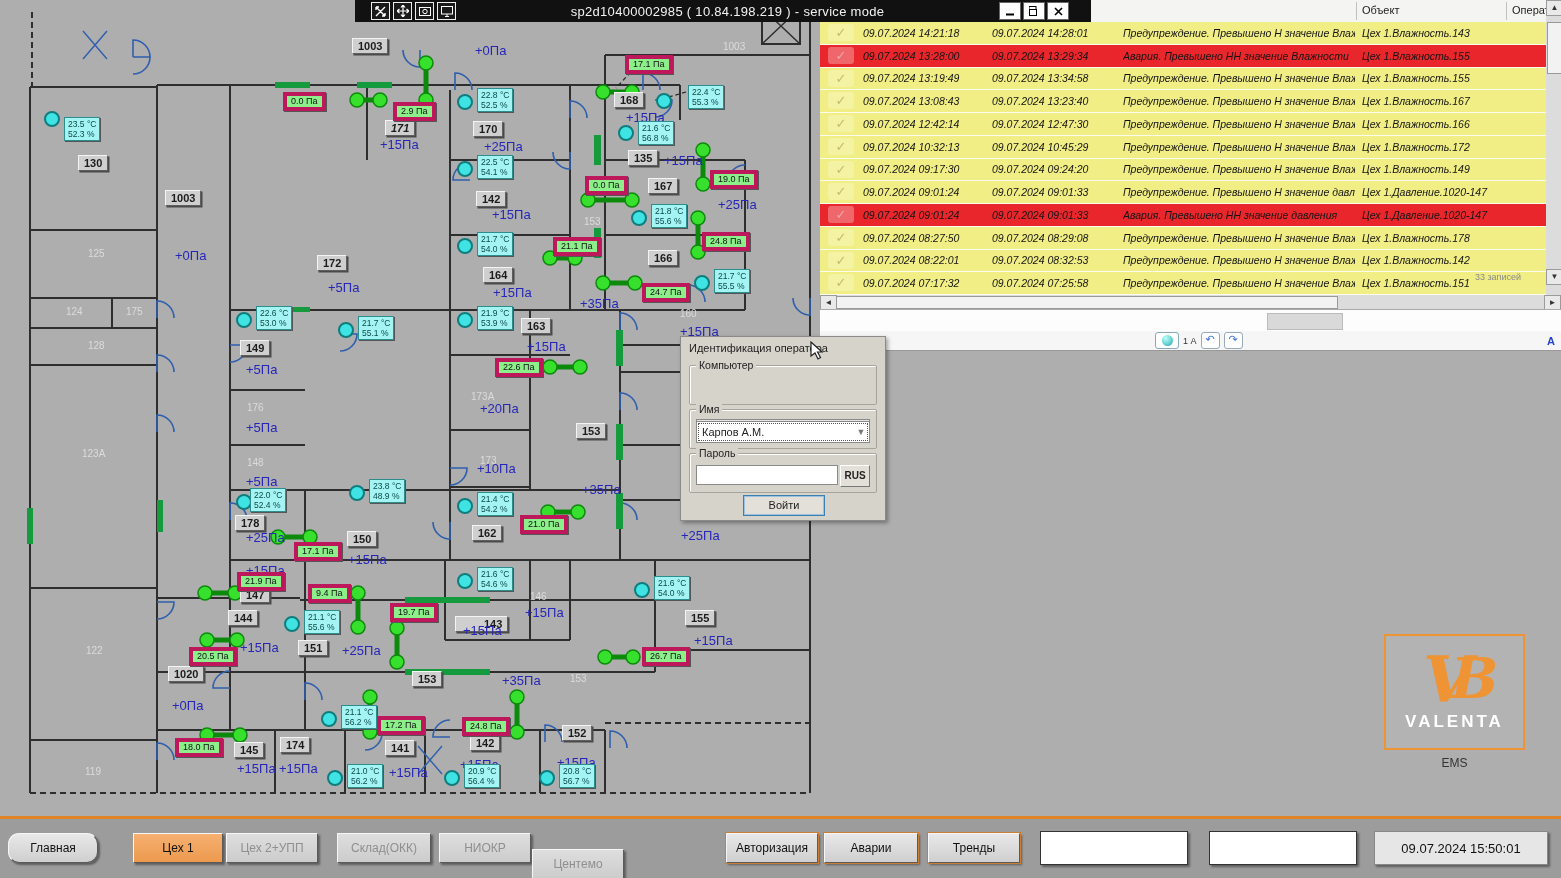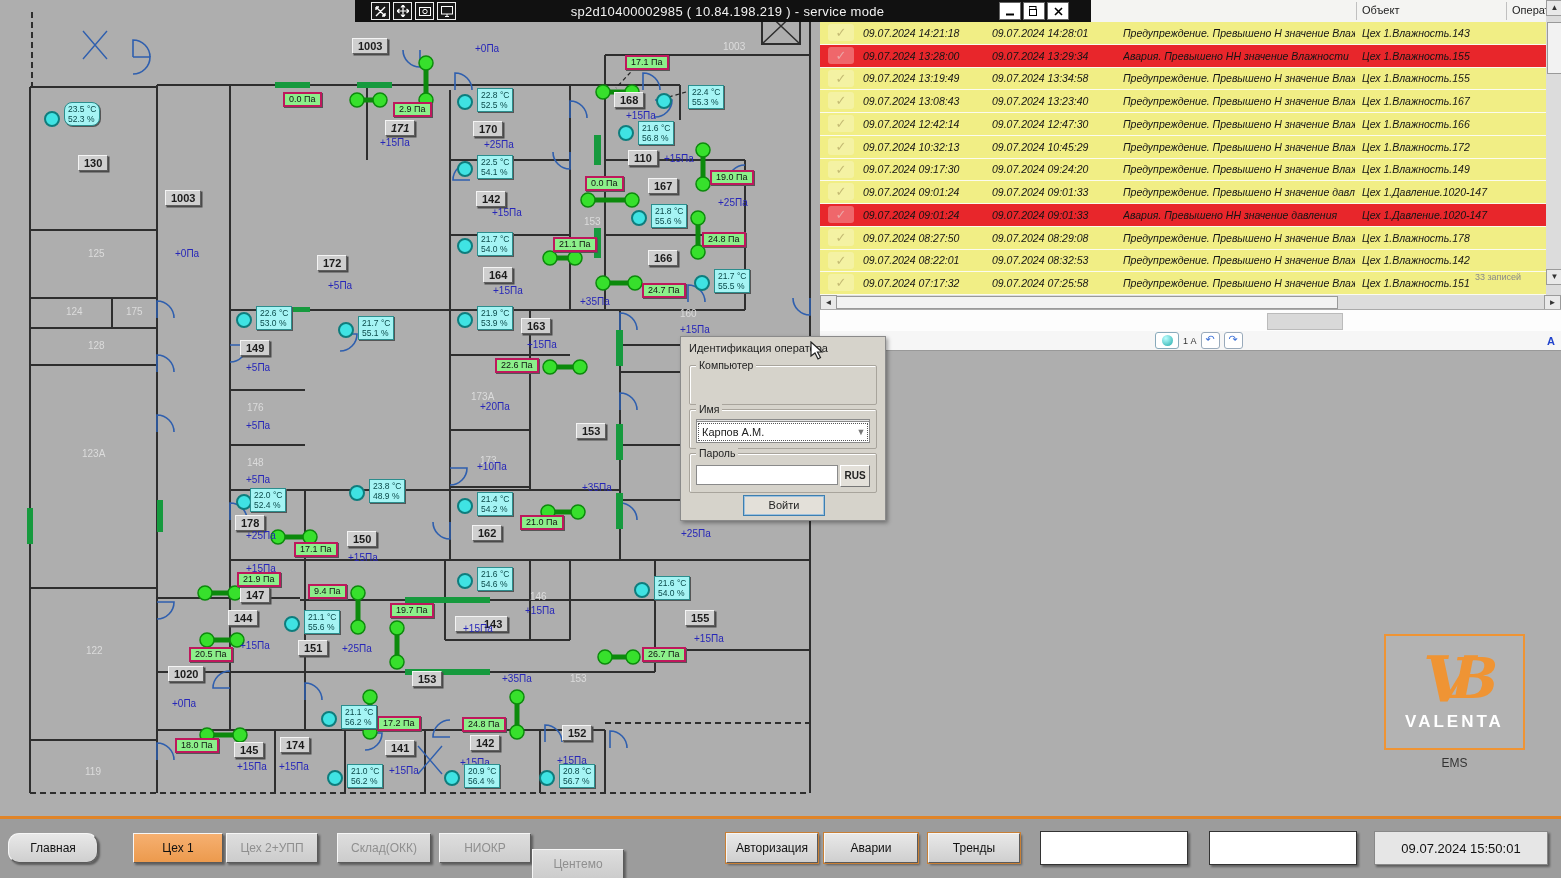--- a/index.html
+++ b/index.html
@@ -55,22 +55,22 @@
   #status-count{font-size:9px;color:#333;}
   .arrbtn{width:17px;height:15px;border:1px solid #9ab;border-radius:3px;background:#fff;
     color:#3a6fd8;font-size:11px;line-height:13px;text-align:center;}
   #lang-ind{position:absolute;right:6px;color:#2244cc;font-weight:bold;font-size:11px;}
   
   #plan{position:absolute;left:0;top:0;width:820px;height:817px;}
   .rm-btn{position:absolute;background:#cfcfcf;border:1px solid;border-color:#f4f4f4 #5f5f5f #5f5f5f #f4f4f4;
     box-shadow:1.5px 1.5px 0 #4a4a4a;font-size:11px;font-weight:bold;color:#1c1c1c;
     padding:0 5px;line-height:14px;white-space:nowrap;}
   .rm-txt{position:absolute;color:#dcdcdc;font-size:10px;white-space:nowrap;}
-  .sp{position:absolute;color:#2626b8;font-size:10px;white-space:nowrap;}
-  .pr{position:absolute;background:#8cef8a;border:2px solid #be185d;box-shadow:1px 1px 0 #555;
+  .sp{position:absolute;color:#2626b8;font-size:13px;white-space:nowrap;}
+  .pr{position:absolute;background:#8cef8a;border:4px solid #be185d;box-shadow:1px 1px 0 #555;
     font-size:9px;color:#111;padding:0 4px;line-height:11px;white-space:nowrap;}
   .sensor-dot{position:absolute;width:12px;height:12px;border-radius:50%;background:#3fe3e3;border:2px solid #0e7d7d;}
   .sensor-label{position:absolute;background:#a5f4f4;border:1px solid #2c8d8d;box-shadow:1px 1px 0 #555;
     font-size:8.5px;color:#063;line-height:10px;padding:1px 3px;color:#064d4d;white-space:nowrap;}
   .sensor-label div{color:#0a4a4a;}
   
   #login{position:absolute;left:680px;top:336px;width:204px;height:183px;background:#d6d3cb;
     border:1px solid #8a8a8a;box-shadow:2px 2px 4px rgba(0,0,0,.35);z-index:40;font-size:11px;color:#222;}
   #login .dtitle{position:absolute;left:8px;top:5px;}
   .grp{position:absolute;left:8px;width:186px;height:38px;border:1px solid #a8a49c;border-radius:2px;
@@ -288,21 +288,21 @@
       <div class="rm-btn" style="left: 78px; top: 155px;">130</div>
       <div class="rm-btn" style="left: 165px; top: 190px;">1003</div>
       <div class="rm-btn" style="left: 352px; top: 38px;">1003</div>
       <div class="rm-btn" style="left: 385px; top: 120px; font-style: italic;">171</div>
       <div class="rm-btn" style="left: 473px; top: 121px;">170</div>
       <div class="rm-btn" style="left: 476px; top: 191px;">142</div>
       <div class="rm-btn" style="left: 483px; top: 267px;">164</div>
       <div class="rm-btn" style="left: 521px; top: 318px;">163</div>
       <div class="rm-btn" style="left: 317px; top: 255px;">172</div>
       <div class="rm-btn" style="left: 614px; top: 92px;">168</div>
-      <div class="rm-btn" style="left: 628px; top: 150px;">110</div>
+      <div class="rm-btn" style="left: 628px; top: 150px;">135</div>
       <div class="rm-btn" style="left: 648px; top: 178px;">167</div>
       <div class="rm-btn" style="left: 648px; top: 250px;">166</div>
       <div class="rm-btn" style="left: 240px; top: 340px;">149</div>
       <div class="rm-btn" style="left: 235px; top: 515px;">178</div>
       <div class="rm-btn" style="left: 347px; top: 531px;">150</div>
       <div class="rm-btn" style="left: 472px; top: 525px;">162</div>
       <div class="rm-btn" style="left: 576px; top: 423px;">153</div>
       <div class="rm-btn" style="left: 740px; top: 350px;">153</div>
       <div class="rm-btn" style="left: 240px; top: 587px;">147</div>
       <div class="rm-btn" style="left: 228px; top: 610px;">144</div>
@@ -380,21 +380,21 @@
       <div class="pr" style="left: 237px; top: 572px;">21.9 Па</div>
       <div class="pr" style="left: 308px; top: 584px;">9.4 Па</div>
       <div class="pr" style="left: 390px; top: 603px;">19.7 Па</div>
       <div class="pr" style="left: 520px; top: 515px;">21.0 Па</div>
       <div class="pr" style="left: 189px; top: 647px;">20.5 Па</div>
       <div class="pr" style="left: 175px; top: 738px;">18.0 Па</div>
       <div class="pr" style="left: 377px; top: 716px;">17.2 Па</div>
       <div class="pr" style="left: 462px; top: 717px;">24.8 Па</div>
       <div class="pr" style="left: 642px; top: 647px;">26.7 Па</div>
       <div class="sensor-dot" style="left: 44px; top: 111px;"></div>
-      <div class="sensor-label" style="left: 64px; top: 102px; border-radius: 8px;">
+      <div class="sensor-label" style="left: 64px; top: 117px;">
         <div>23.5 °C</div>
         <div>52.3 %</div>
       </div>
       <div class="sensor-dot" style="left: 457px; top: 94px;"></div>
       <div class="sensor-label" style="left: 477px; top: 88px;">
         <div>22.8 °C</div>
         <div>52.5 %</div>
       </div>
       <div class="sensor-dot" style="left: 656px; top: 93px;"></div>
       <div class="sensor-label" style="left: 688px; top: 85px;">

